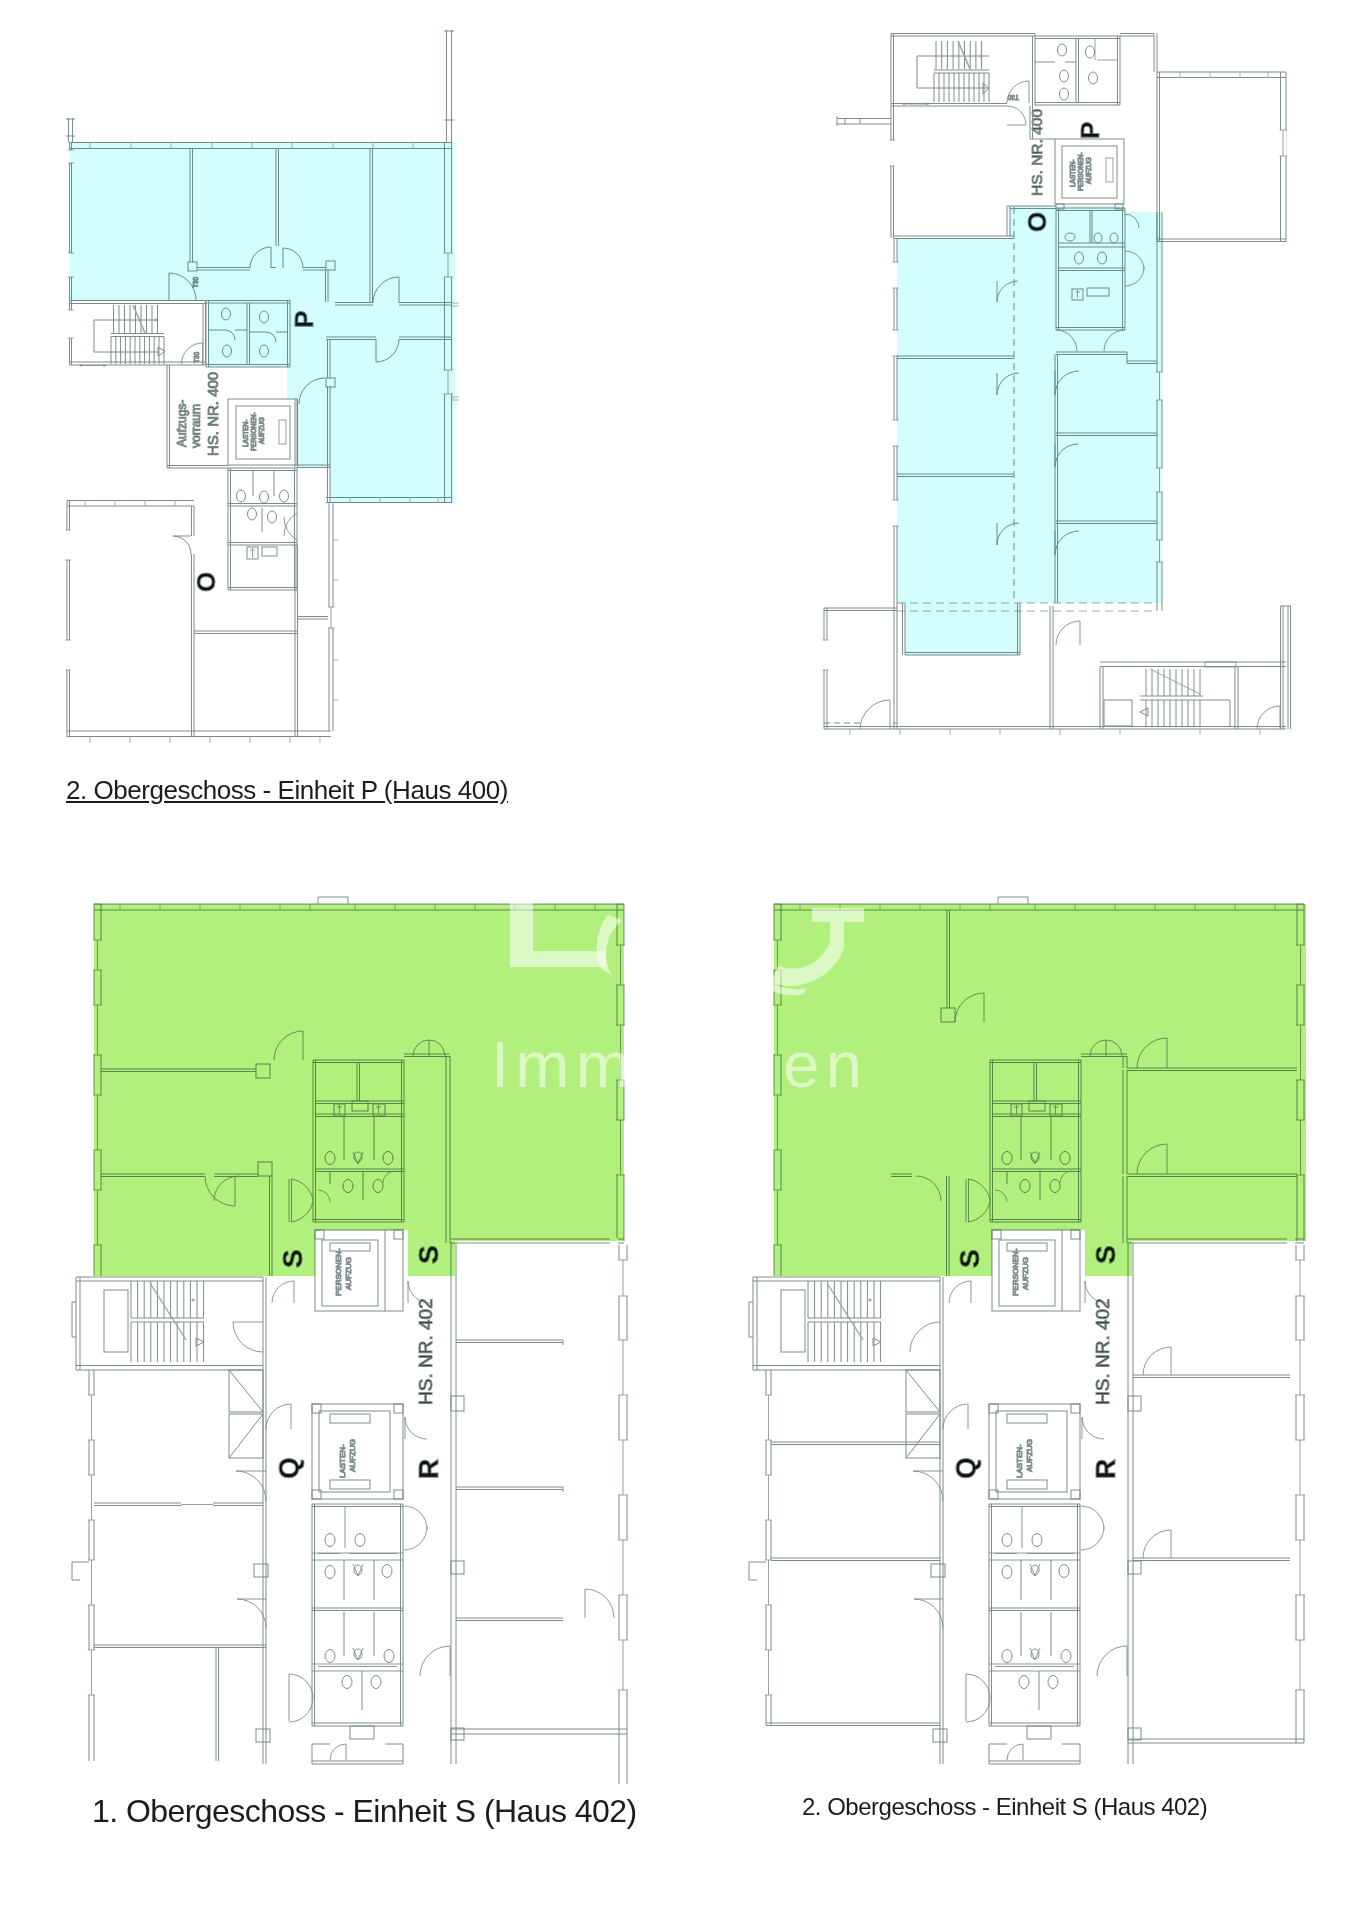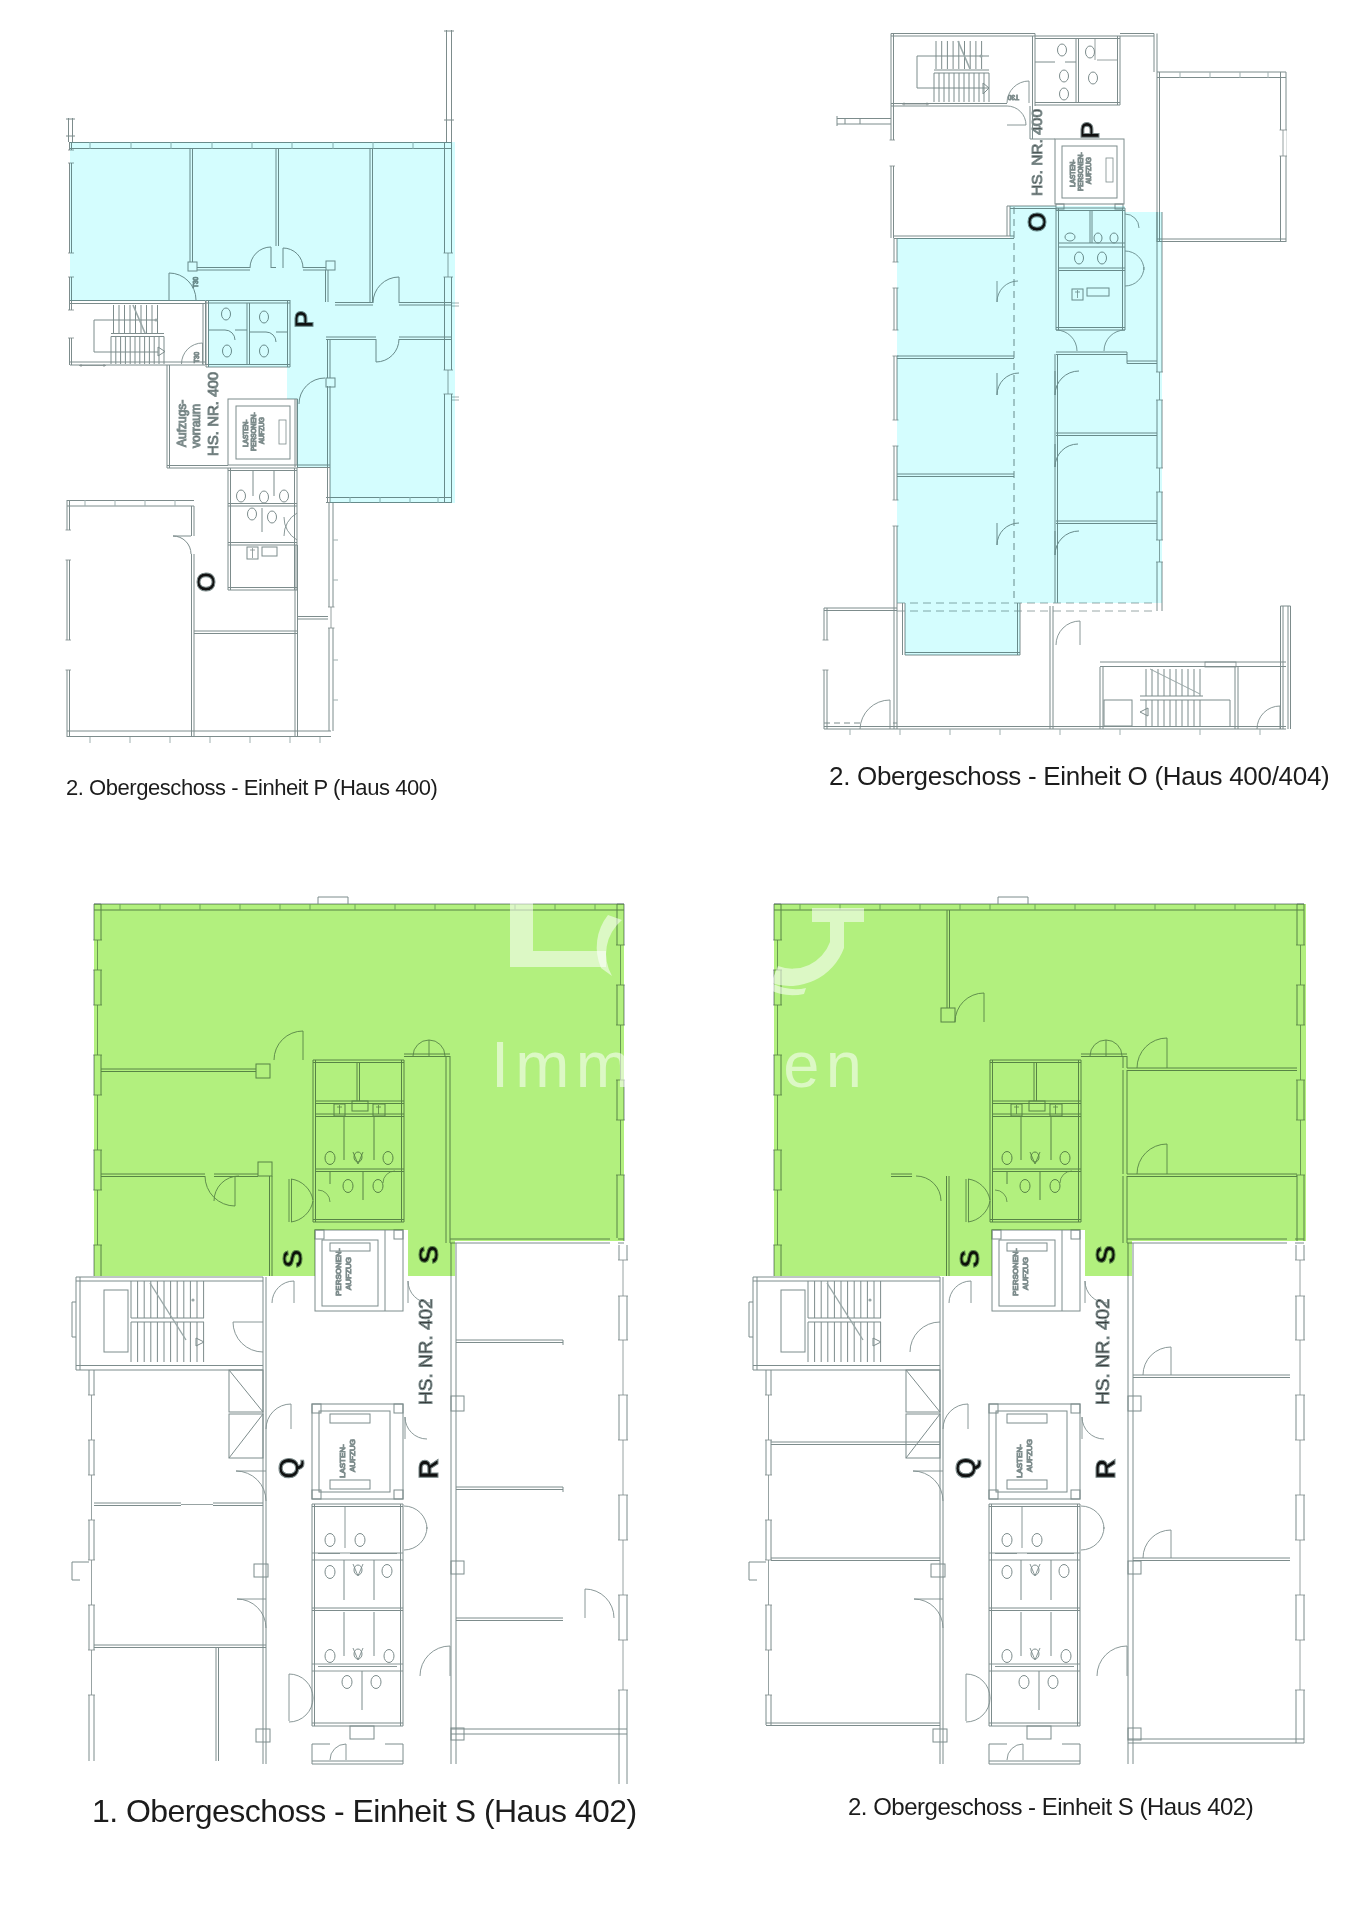--- a/index.html
+++ b/index.html
@@ -777,27 +777,26 @@
 <path d="M1295,1440 H1305 M1295,1495 H1305 M1300,1440 V1495" stroke-width="0.8"></path>
 <rect x="1295" y="1540" width="10" height="55" fill="#ffffff" stroke="none"></rect>
 <path d="M1295,1540 H1305 M1295,1595 H1305 M1300,1540 V1595" stroke-width="0.8"></path>
 <rect x="1295" y="1640" width="10" height="50" fill="#ffffff" stroke="none"></rect>
 <path d="M1295,1640 H1305 M1295,1690 H1305 M1300,1640 V1690" stroke-width="0.8"></path>
 </g>
 
 <polygon points="774,904 1306,904 1306,1241 1132,1241 1132,1276 1085,1276 1085,1230 992,1230 992,1276 774,1276" fill="#b2f07e" style="mix-blend-mode:multiply"></polygon>
 </svg>
 
-<div class="cap" style="left:66px;top:775px;font-size:22px;letter-spacing:-0.45px;">2. Obergeschoss - Einheit P (Haus 400)</div>
-
-<div class="cap" style="left:829px;top:761px;font-size:26px;letter-spacing:-0.3px;">2. Obergeschoss - Einheit O (Haus 400/404)</div>
+<div class="cap" style="left:66px;top:775px;font-size:26px;letter-spacing:-0.45px;text-decoration:underline;">2. Obergeschoss - Einheit P (Haus 400)</div>
+
 
 <div class="cap" style="left:92px;top:1793px;font-size:32px;letter-spacing:-0.55px;">1. Obergeschoss - Einheit S (Haus 402)</div>
 
-<div class="cap" style="left:802px;top:1793px;font-size:24px;letter-spacing:-0.5px;margin-left:46px;">2. Obergeschoss - Einheit S (Haus 402)</div>
+<div class="cap" style="left:802px;top:1793px;font-size:24px;letter-spacing:-0.5px;">2. Obergeschoss - Einheit S (Haus 402)</div>
 
 <svg style="left:0;top:0;z-index:50;" width="1357" height="1920" viewBox="0 0 1357 1920">
 <g fill="rgba(255,255,255,0.55)" stroke="none">
 
 <path d="M510,800 H533 V951 H606 V967 H510 Z"></path>
 
 <path d="M622,920 A44,44 0 0 0 612,976 L601,968 A52,52 0 0 1 608,915 Z"></path>
 
 <path d="M812,908 H864 V922 H844 V948 A58,58 0 0 1 771,983 L778,966 A40,40 0 0 0 830,942 V922 L812,922 Z"></path>
 

